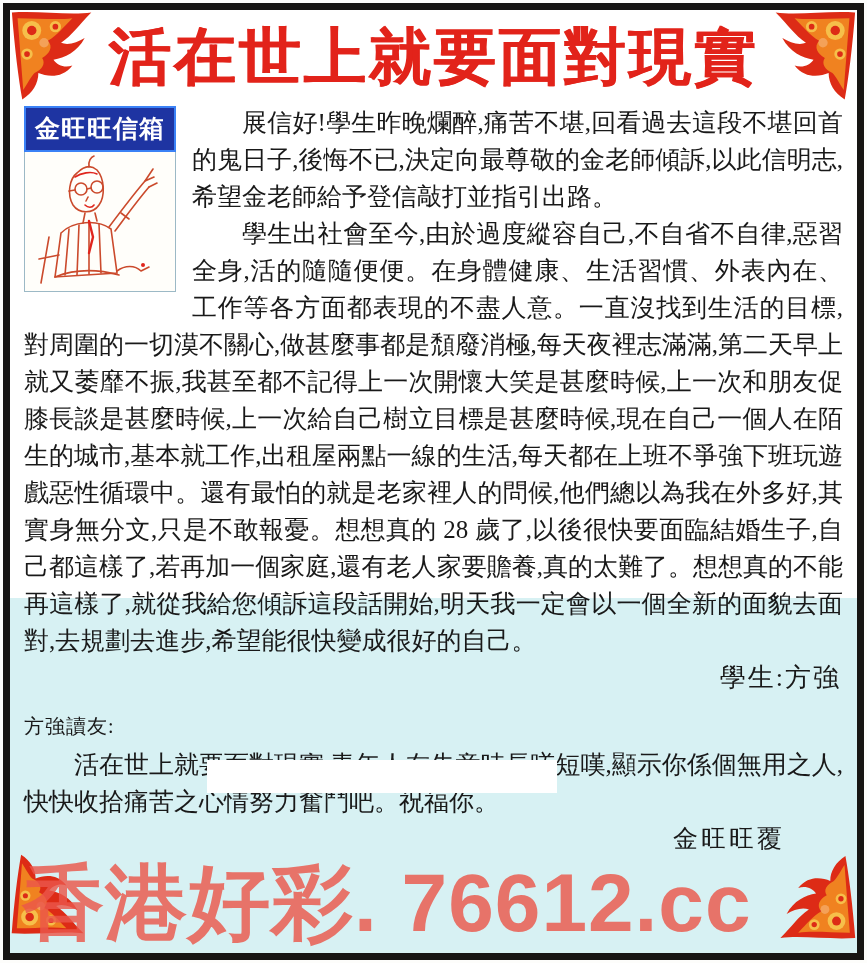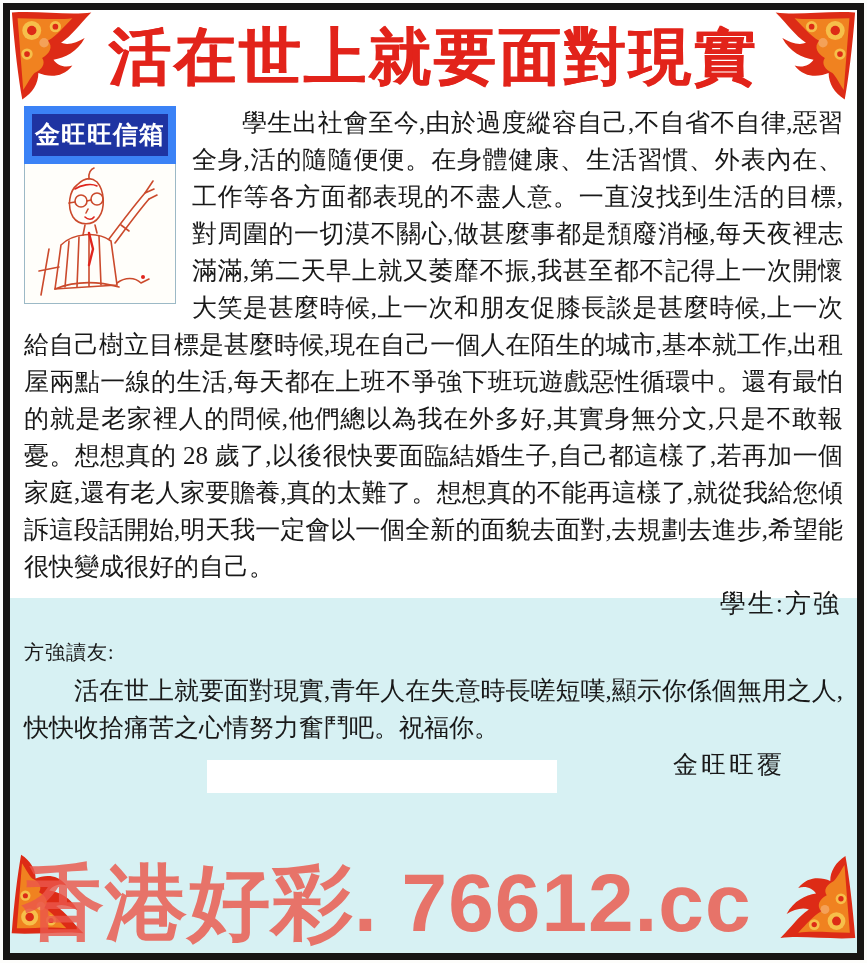--- a/index.html
+++ b/index.html
@@ -59,21 +59,21 @@
   }
 
   
   .mailbox {
     float: left;
     width: 152px;
     margin: 2px 16px 6px 0;
   }
   .mailbox-header {
     background: #1e34a2;
-    border: 8px solid #3b82f6;
+    border: 2px solid #3b82f6;
     color: #ffffff;
     font-family: "Liberation Sans", sans-serif;
     font-weight: bold;
     font-size: 25px;
     letter-spacing: 1px;
     text-align: center;
     padding: 4px 0 5px 0;
     white-space: nowrap;
   }
   .mailbox-pic {
@@ -235,20 +235,21 @@
 
             <path d="M92,118 C100,112 110,112 116,118 M116,118 L124,114"></path>
             <circle cx="118" cy="112" r="2" fill="#e0251d" stroke="none"></circle>
 
             <path d="M24,84 L16,130 M14,106 L34,102 M30,124 C50,116 72,116 94,122"></path>
           </svg>
         </div>
       </div>
 
       <div class="letter">
+        <p>展信好!學生昨晚爛醉,痛苦不堪,回看過去這段不堪回首的鬼日子,後悔不已,決定向最尊敬的金老師傾訴,以此信明志,希望金老師給予登信敲打並指引出路。</p>
         <p>學生出社會至今,由於過度縱容自己,不自省不自律,惡習全身,活的隨隨便便。在身體健康、生活習慣、外表內在、工作等各方面都表現的不盡人意。一直沒找到生活的目標,對周圍的一切漠不關心,做甚麼事都是頹廢消極,每天夜裡志滿滿,第二天早上就又萎靡不振,我甚至都不記得上一次開懷大笑是甚麼時候,上一次和朋友促膝長談是甚麼時候,上一次給自己樹立目標是甚麼時候,現在自己一個人在陌生的城市,基本就工作,出租屋兩點一線的生活,每天都在上班不爭強下班玩遊戲惡性循環中。還有最怕的就是老家裡人的問候,他們總以為我在外多好,其實身無分文,只是不敢報憂。想想真的 28 歲了,以後很快要面臨結婚生子,自己都這樣了,若再加一個家庭,還有老人家要贍養,真的太難了。想想真的不能再這樣了,就從我給您傾訴這段話開始,明天我一定會以一個全新的面貌去面對,去規劃去進步,希望能很快變成很好的自己。</p>
         <div class="letter-signature">學生:方強</div>
       </div>
 
       <div class="reply">
         <div class="reply-salutation">方強讀友:</div>
         <div class="reply-body">活在世上就要面對現實,青年人在失意時長嗟短嘆,顯示你係個無用之人,快快收拾痛苦之心情努力奮鬥吧。祝福你。</div>
         <div class="reply-signature">金旺旺覆</div>
       </div>
 

